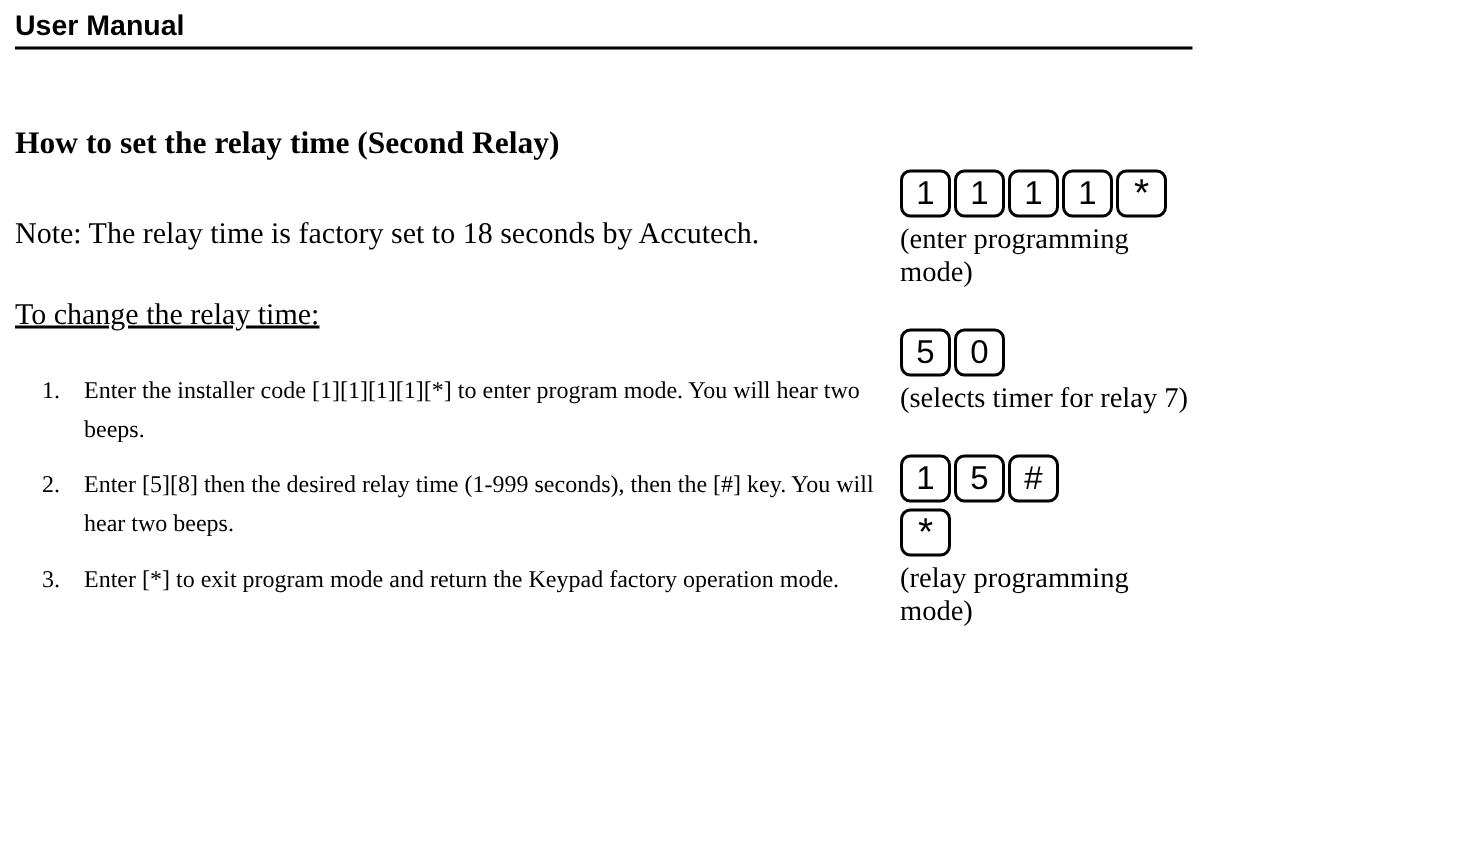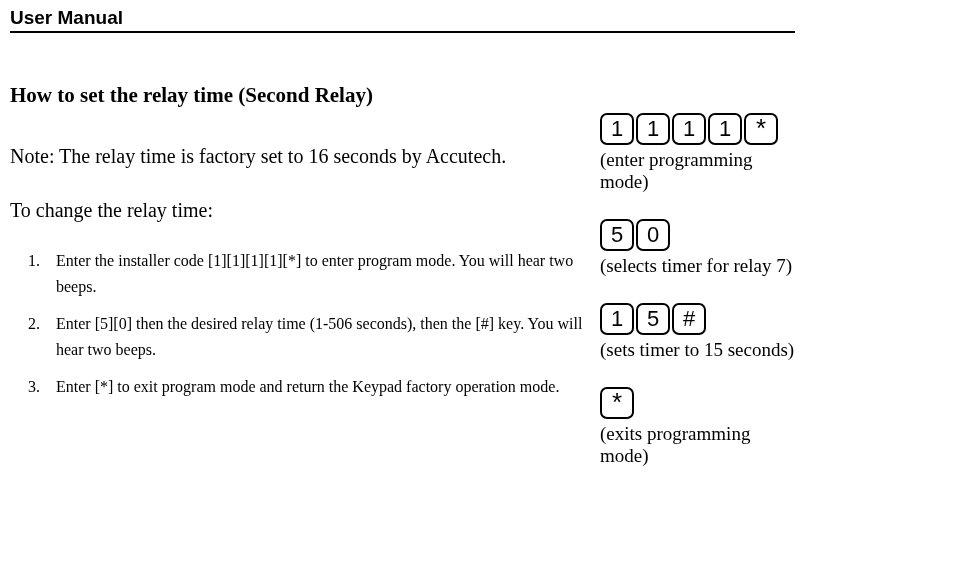--- a/index.html
+++ b/index.html
@@ -50,20 +50,21 @@
   }
   .body-text {
     font-size: 20px;
     line-height: 1.6;
   }
   .note {
     margin-bottom: 22px;
   }
   .lead {
     margin-bottom: 22px;
+    text-decoration: underline;
   }
   ol.steps {
     margin: 0 0 0 34px;
     padding: 0;
     font-size: 16px;
     line-height: 1.65;
   }
   ol.steps li {
     padding-left: 12px;
     margin-bottom: 10px;
@@ -101,27 +102,27 @@
 <div class="page">
 
   <div class="hdr">
     <span class="hdr-left">User Manual</span>
   </div>
 
   <div class="columns">
     <div class="col-left">
       <div class="section-title">How to set the relay time (Second Relay)</div>
 
-      <div class="body-text note">Note: The relay time is factory set to 16 seconds by Accutech.</div>
+      <div class="body-text note">Note: The relay time is factory set to 18 seconds by Accutech.</div>
 
       <div class="body-text lead">To change the relay time:</div>
 
       <ol class="steps">
         <li>Enter the installer code [1][1][1][1][*] to enter program mode. You will hear two beeps.</li>
-        <li>Enter [5][0] then the desired relay time (1-506 seconds), then the [#] key. You will hear two beeps.</li>
+        <li>Enter [5][8] then the desired relay time (1-999 seconds), then the [#] key. You will hear two beeps.</li>
         <li>Enter [*] to exit program mode and return the Keypad factory operation mode.</li>
       </ol>
     </div>
 
     <div class="col-right">
 
       <div>
         <div class="key-row">
           <span class="key">1</span>
           <span class="key">1</span>
@@ -139,26 +140,25 @@
         </div>
         <div class="caption">(selects timer for relay 7)</div>
       </div>
 
       <div>
         <div class="key-row">
           <span class="key">1</span>
           <span class="key">5</span>
           <span class="key">#</span>
         </div>
-        <div class="caption">(sets timer to 15 seconds)</div>
       </div>
 
       <div>
         <div class="key-row">
           <span class="key star">*</span>
         </div>
-        <div class="caption">(exits programming mode)</div>
+        <div class="caption">(relay programming mode)</div>
       </div>
 
     </div>
   </div>
 
 </div>
 
 </body></html>

